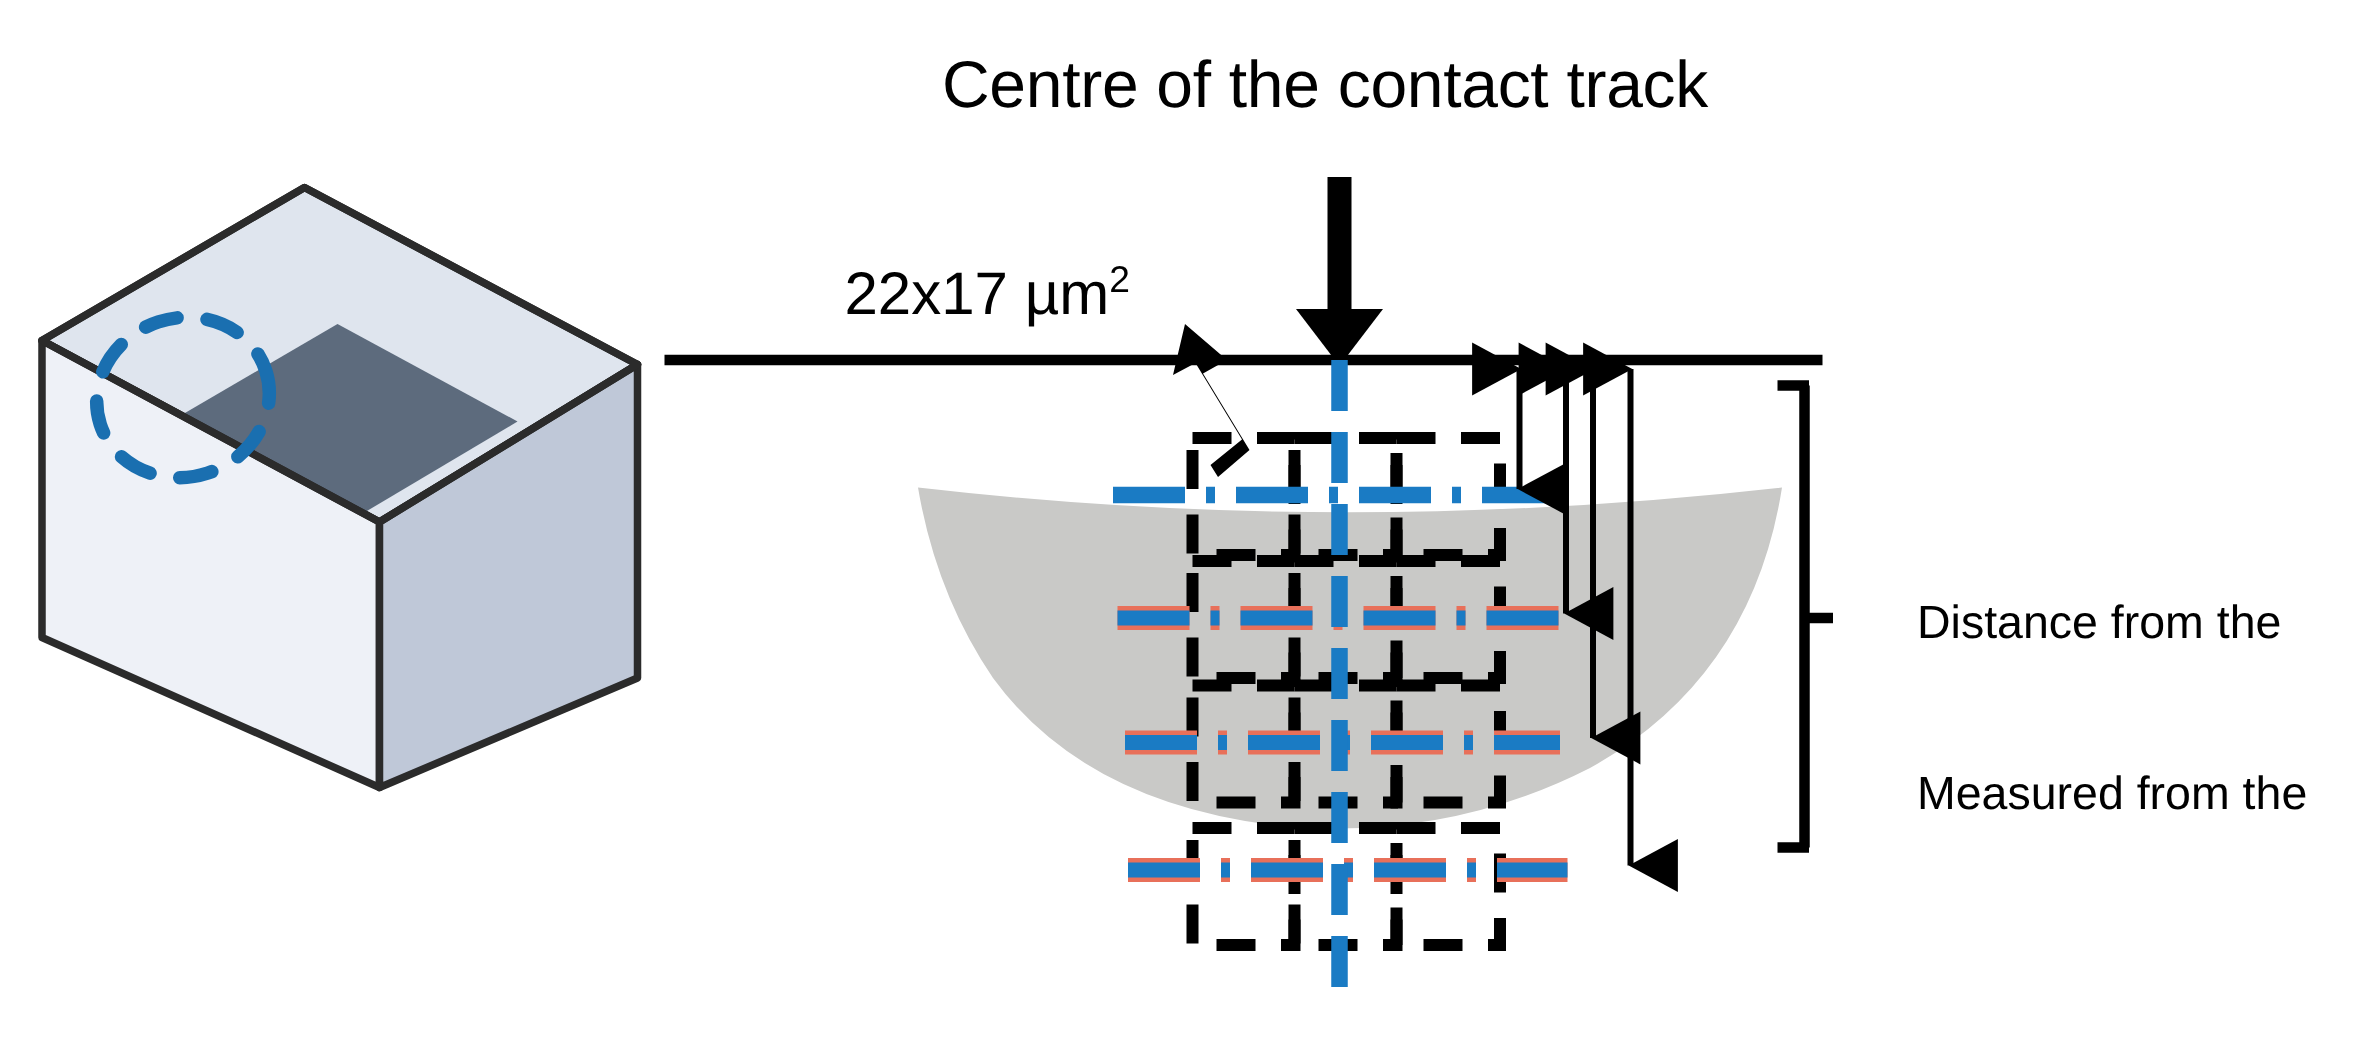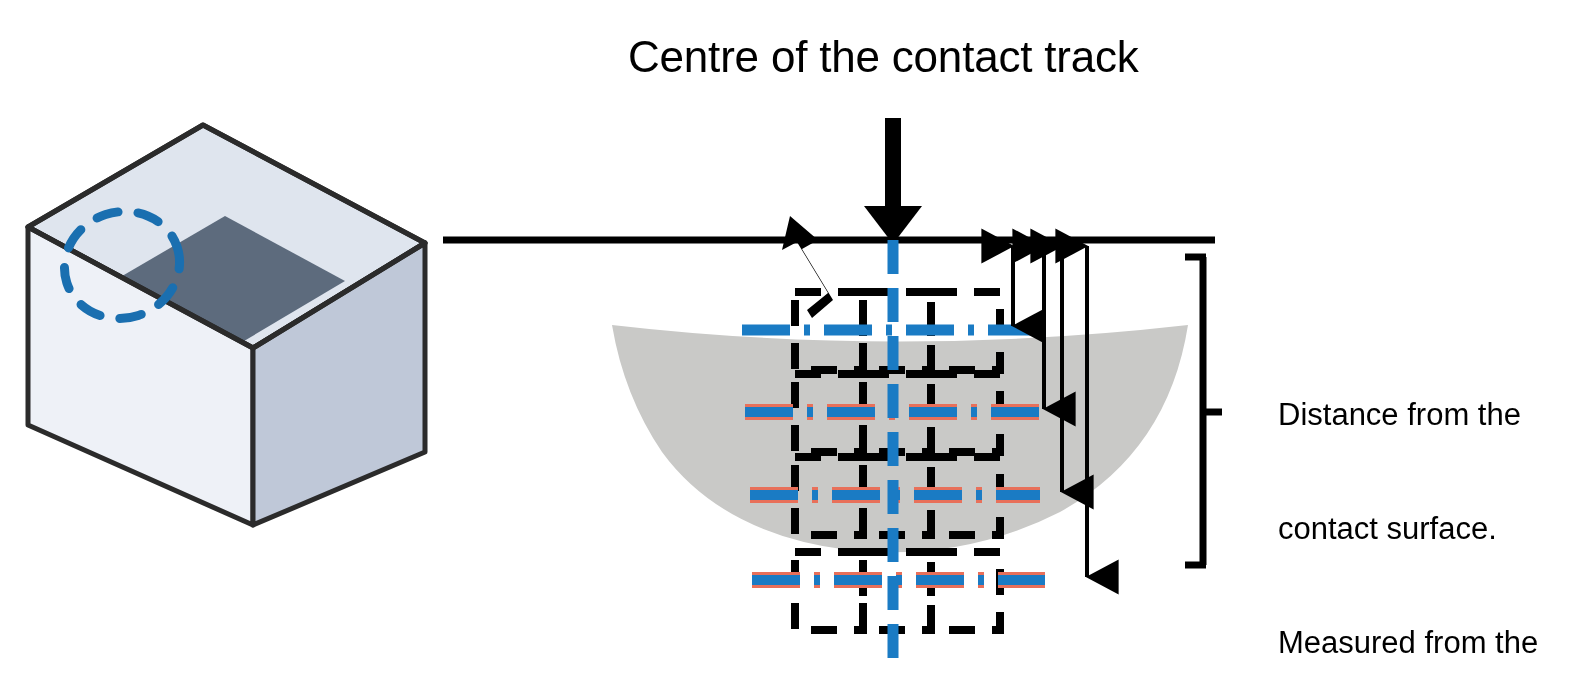--- a/index.html
+++ b/index.html
@@ -141,21 +141,21 @@
     <g stroke="#000000" stroke-width="7" fill="none" stroke-linecap="butt">
       <line x1="1203" y1="257" x2="1203" y2="565"></line>
       <line x1="1185" y1="257" x2="1206" y2="257"></line>
       <line x1="1185" y1="565" x2="1206" y2="565"></line>
       <line x1="1203" y1="412" x2="1222" y2="412"></line>
     </g>
   </svg>
 
   <div class="txt" id="title-label">Centre of the contact track</div>
 
+  <div class="txt" id="area-label"><span>22x17 </span><span>µm</span><sup>2</sup></div>
 
   <div class="txt" id="caption-block">
     <div>Distance from the</div>
-    <div>contact surface.</div>
     <div>Measured from the</div>
     
   </div>
 
 </div>
 
 </body></html>

